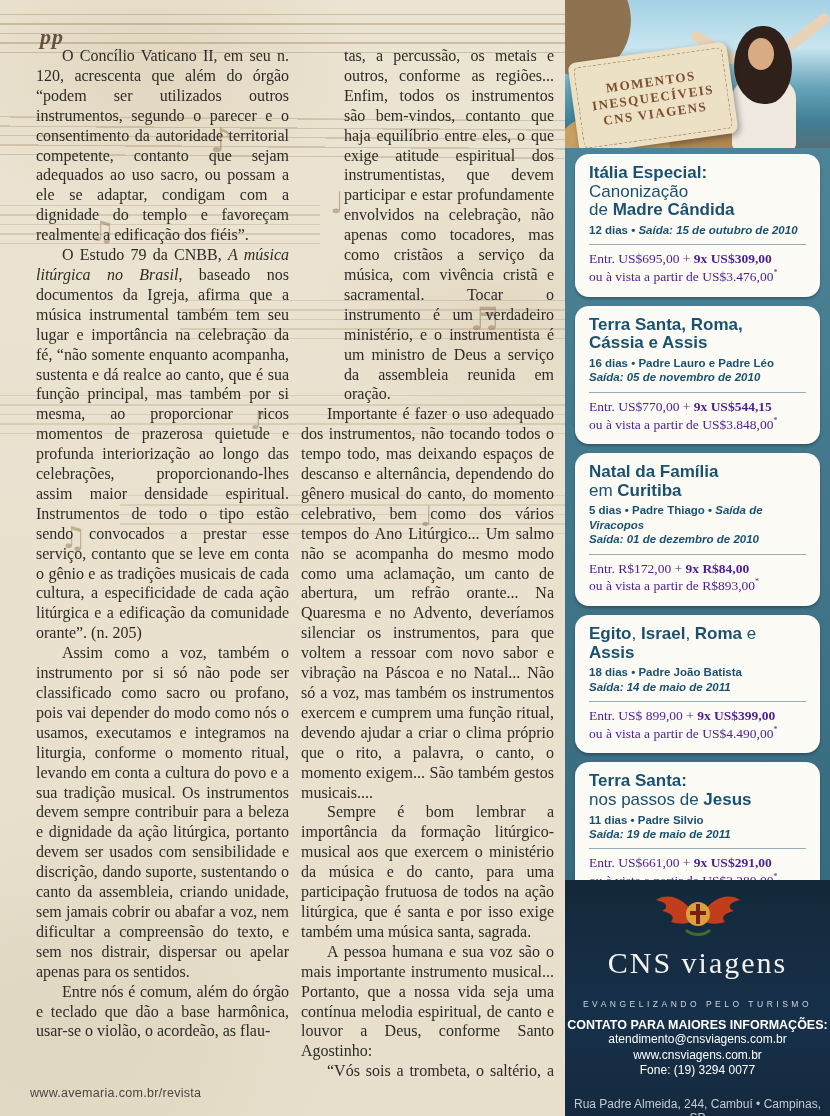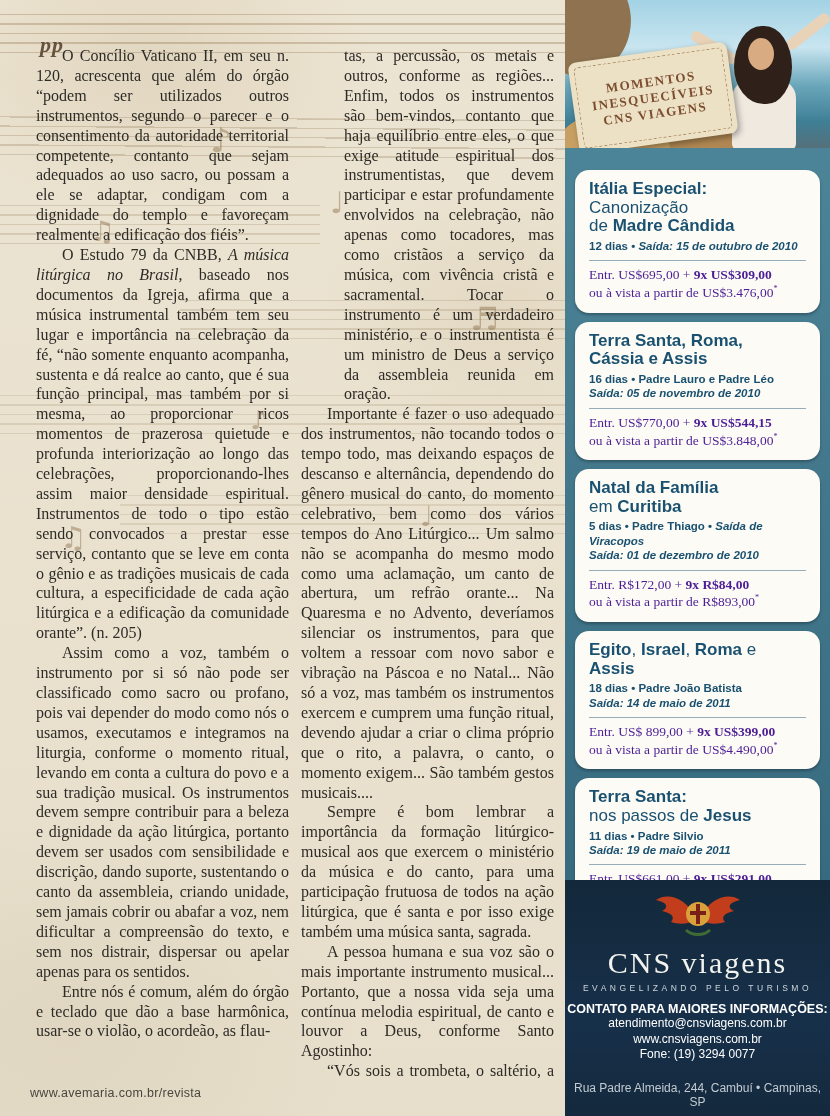--- a/index.html
+++ b/index.html
@@ -10,21 +10,21 @@
       radial-gradient(320px 220px at 18% 6%, rgba(150,115,60,.12), transparent 70%),
       radial-gradient(260px 190px at 60% 28%, rgba(150,115,60,.09), transparent 70%),
       radial-gradient(420px 320px at 8% 92%, rgba(120,90,50,.07), transparent 70%),
       linear-gradient(180deg,#ece4d2,#e7dfcb);
   }
   
   .music-bg{position:absolute;left:0;top:0;width:565px;height:1116px;pointer-events:none;}
   .staff{position:absolute;height:40px;opacity:.32;
     background:repeating-linear-gradient(180deg, rgba(118,88,48,.85) 0 1.4px, transparent 1.4px 9.4px);}
   .mnote{position:absolute;color:rgba(118,88,48,.38);font-family:"DejaVu Sans",sans-serif;}
-  .pp-mark{position:absolute;left:40px;top:32px;font:italic bold 22px "Liberation Serif",serif;color:rgba(80,60,40,.85);letter-spacing:1px;}
+  .pp-mark{position:absolute;left:40px;top:24px;font:italic bold 22px "Liberation Serif",serif;color:rgba(80,60,40,.85);letter-spacing:1px;}
   
   .col{position:absolute;top:46px;width:253px;height:1032px;overflow:hidden;
        font-size:16px;line-height:19.9px;color:#2e2b27;text-align:justify;}
   .col1{left:36px;}
   .col2{left:301px;}
   .col p{margin:0;text-indent:26px;}
   .col p.no-indent{text-indent:0;margin-left:43px;}
   .seg-b{font-weight:bold;}
   .seg-i{font-style:italic;}
   sup{font-size:60%;}
@@ -46,21 +46,21 @@
   .w-arm.r{right:-10px;top:18px;transform:rotate(-38deg);}
   .w-hair{position:absolute;left:30px;top:18px;width:58px;height:78px;background:#2f2119;border-radius:50% 50% 46% 54%/55% 55% 50% 50%;}
   .w-face{position:absolute;left:44px;top:30px;width:26px;height:32px;background:#d9ab83;border-radius:50%;}
   .w-body{position:absolute;left:28px;top:72px;width:64px;height:70px;background:#efe9e0;border-radius:18px 18px 6px 6px;}
   .ticket{position:absolute;left:8px;top:52px;width:160px;height:92px;background:#ece0c5;
     transform:rotate(-8deg);border-radius:8px;box-shadow:2px 3px 6px rgba(0,0,0,.35);
     display:flex;flex-direction:column;align-items:center;justify-content:center;}
   .ticket::before{content:"";position:absolute;inset:5px;border:1px dashed #ad8f66;border-radius:5px;}
   .stamp-line{font:bold 13px/1.25 "Liberation Serif",serif;color:#7c4e2f;letter-spacing:1.5px;text-align:center;}
   
-  .cards{padding:22px 10px 0;}
+  .cards{padding:6px 10px 0;}
   .card{background:#fcfbf6;border-radius:14px;padding:10px 14px 11px;margin-bottom:9px;
     box-shadow:0 2px 3px rgba(0,0,0,.28);}
   .card-title{font-family:"Liberation Sans",sans-serif;font-size:17px;line-height:1.1;color:#1a5170;font-weight:normal;}
   .card-title .seg-b{font-weight:bold;}
   .card-meta{font-family:"Liberation Sans",sans-serif;font-size:11.5px;line-height:1.25;color:#1a5170;font-weight:bold;margin-top:3px;}
   .card-div{border:none;border-top:1px solid #96acb8;margin:7px 0 6px;}
   .card-price{font-family:"Liberation Serif",serif;font-size:13.5px;line-height:1.25;color:#4c1d95;}
   
   .banner{margin:2px 10px 8px;height:112px;border-radius:10px;overflow:hidden;display:flex;
     border:2px solid rgba(255,255,255,.9);box-shadow:0 2px 3px rgba(0,0,0,.3);}
@@ -74,21 +74,21 @@
   .br-l1{font-size:10.5px;line-height:1.15;color:#c04a22;font-weight:bold;}
   .br-l2{font-size:10.5px;line-height:1.2;color:#a3301a;font-weight:bold;}
   .crown{margin-top:3px;}
   .jmj{font-size:11px;font-weight:bold;color:#c0391d;letter-spacing:1px;}
   .madrid{font-size:7px;color:#b14a20;letter-spacing:3px;}
   
   .ad-footer{position:absolute;left:0;top:880px;width:265px;height:236px;
     background:linear-gradient(180deg,#13283a 0%,#17304a 60%,#14293d 100%);
     text-align:center;color:#fff;padding-top:8px;box-sizing:border-box;}
   .brand{font-family:"Liberation Serif",serif;font-size:30px;letter-spacing:2px;color:#f2f2ee;margin-top:2px;}
-  .tagline{font-family:"Liberation Sans",sans-serif;font-size:8.5px;letter-spacing:3.5px;color:#cdd6dc;margin-top:3px;}
+  .tagline{font-family:"Liberation Sans",sans-serif;font-size:8.5px;letter-spacing:3.5px;color:#cdd6dc;margin-top:19px;}
   .contact-h{font-family:"Liberation Sans",sans-serif;font-size:12.5px;font-weight:bold;margin-top:9px;}
   .contact-l{font-family:"Liberation Sans",sans-serif;font-size:12px;font-weight:normal;line-height:1.3;}
   .address{font-family:"Liberation Sans",sans-serif;font-size:12px;color:#c2cbd2;margin-top:18px;}
   .fine{font-family:"Liberation Sans",sans-serif;font-size:7.5px;line-height:1.4;color:#90a1ad;margin-top:8px;}
 </style>
 </head>
 <body>
 
 <div class="music-bg">
   <div class="staff" style="left:0;top:14px;width:565px;"></div>

